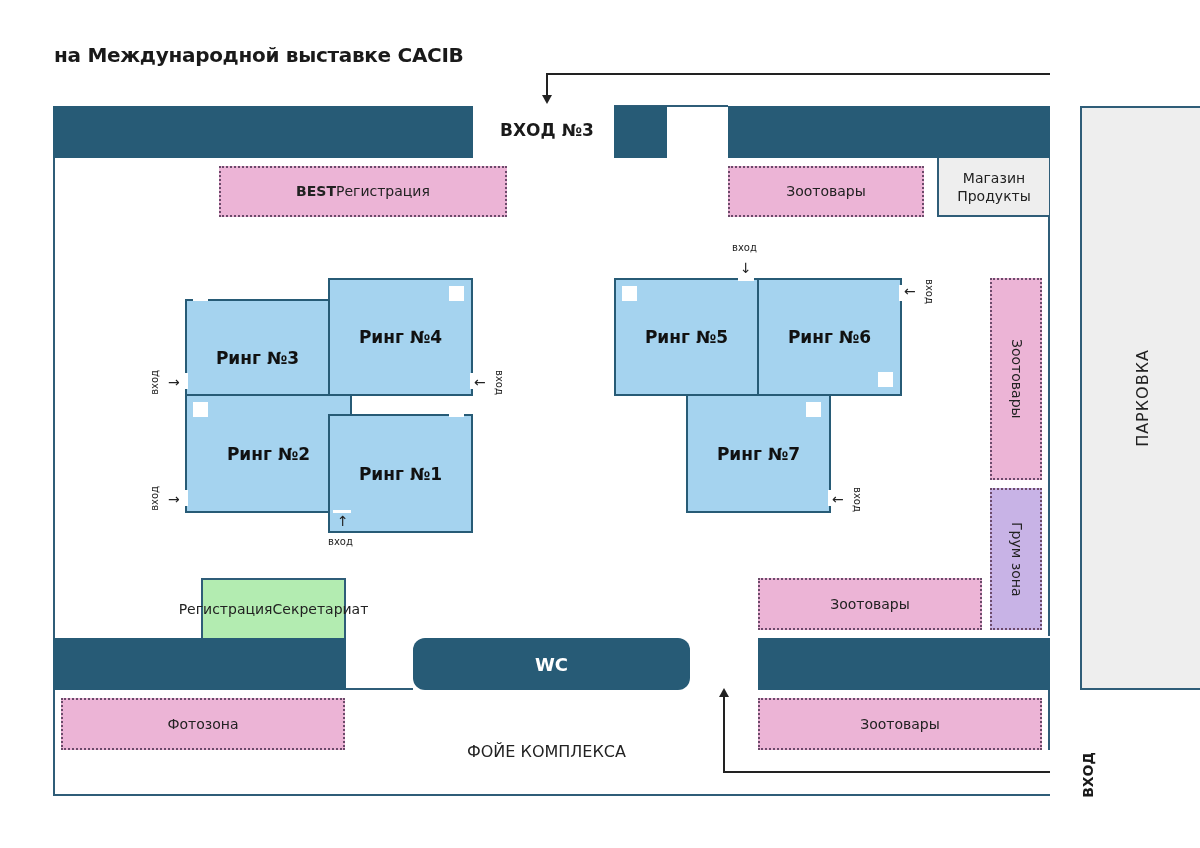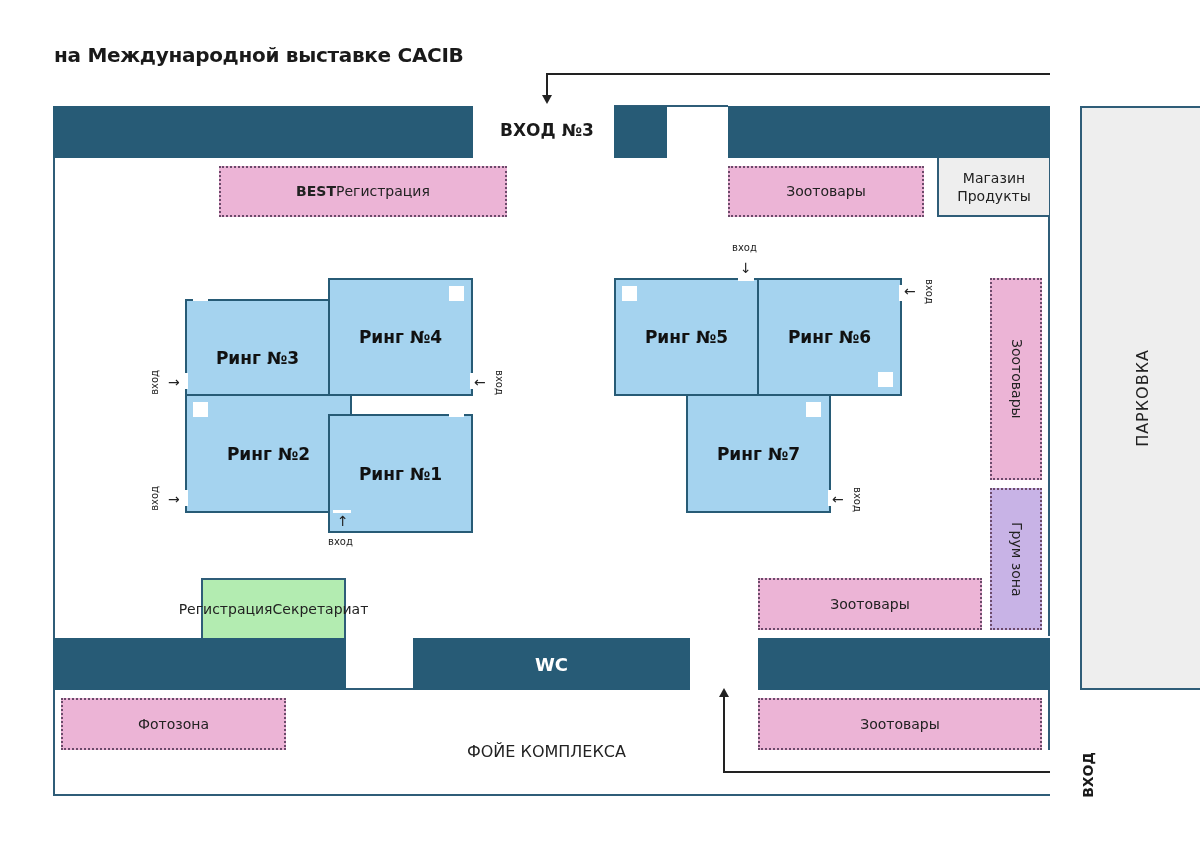--- a/index.html
+++ b/index.html
@@ -155,26 +155,26 @@
   <span>Зоотовары</span>
 </div>
 
 <div class="abs reg" style="left:201px; top:578px; width:145px; height:60px; flex-direction:row;">
   <div>Регистрация</div>
   <div>Секретариат</div>
 </div>
 
 <div class="abs wall" style="left:53px; top:638px; width:293px; height:52px;"></div>
 <div class="abs outline-line" style="left:346px; top:688px; width:67px; height:2px;"></div>
-<div class="abs wall wc" style="left:413px; top:638px; width:277px; height:52px;">
+<div class="abs wall wc" style="left:413px; top:638px; width:277px; height:52px;border-radius:12px;">
   <span>WC</span>
 </div>
 <div class="abs wall" style="left:758px; top:638px; width:292px; height:52px;"></div>
 
-<div class="abs booth" style="left:61px; top:698px; width:225px; height:52px;">
+<div class="abs booth" style="left:61px; top:698px; width:284px; height:52px;">
   <span>Фотозона</span>
 </div>
 
 <div class="abs booth" style="left:758px; top:698px; width:284px; height:52px;">
   <span>Зоотовары</span>
 </div>
 
 <div class="abs foyer" style="left:467px; top:742px;">ФОЙЕ КОМПЛЕКСА</div>
 
 <div class="abs route" style="left:723px; top:771px; width:327px; height:2px;"></div>

